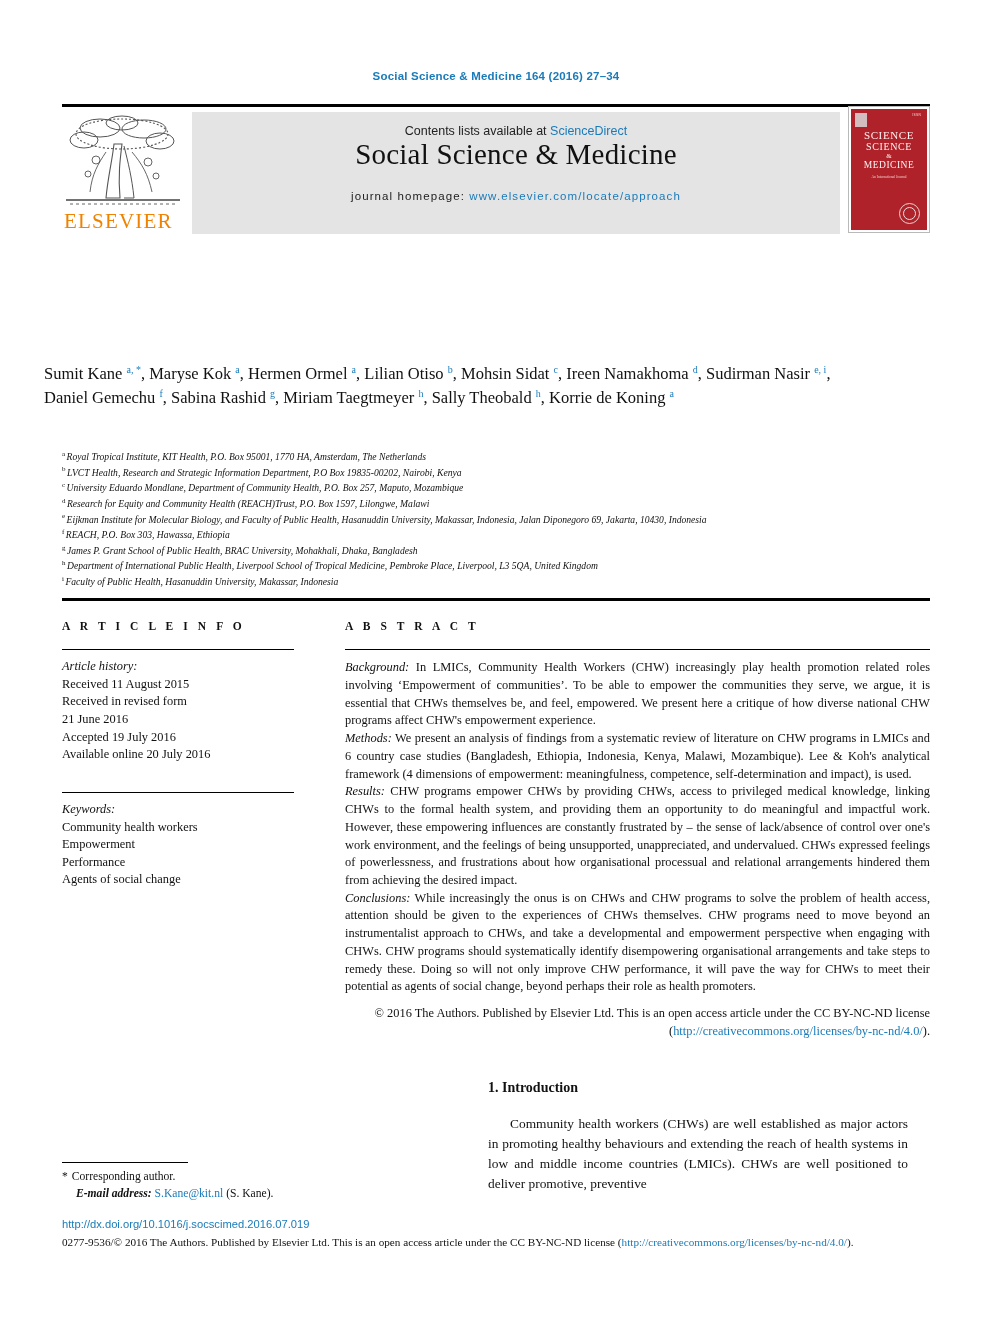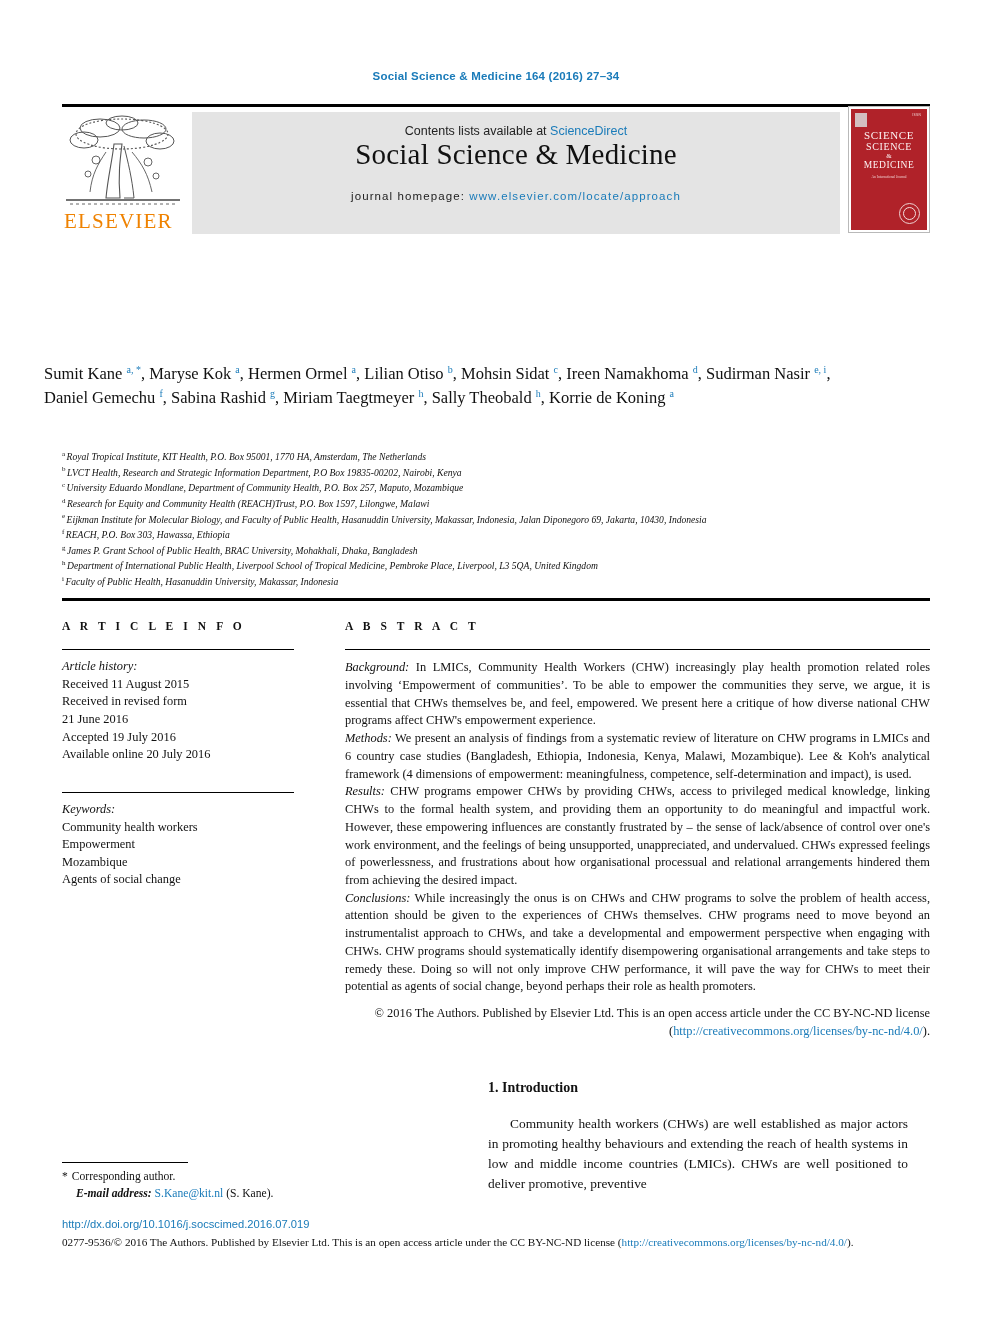--- a/index.html
+++ b/index.html
@@ -471,21 +471,21 @@
           <div>Accepted 19 July 2016</div>
           <div>Available online 20 July 2016</div>
         </div>
     </div>
     <div class="info-rule2"></div>
     <div class="info-block">
       <div class="lbl">Keywords:</div>
       <div id="keyword-items">
           <div>Community health workers</div>
           <div>Empowerment</div>
-          <div>Mozambique</div>
+          <div>Performance</div>
           <div>Agents of social change</div>
         </div>
     </div>
   </div>
 
   <div class="abs-col">
     <div class="sect-head">A B S T R A C T</div>
     <div class="abs-rule"></div>
     <div class="abs-body" id="abstract-body">
         <p><span class="lead">Background:</span><span> In LMICs, Community Health Workers (CHW) increasingly play health promotion related roles involving ‘Empowerment of communities’. To be able to empower the communities they serve, we argue, it is essential that CHWs themselves be, and feel, empowered. We present here a critique of how diverse national CHW programs affect CHW's empowerment experience.</span></p>

